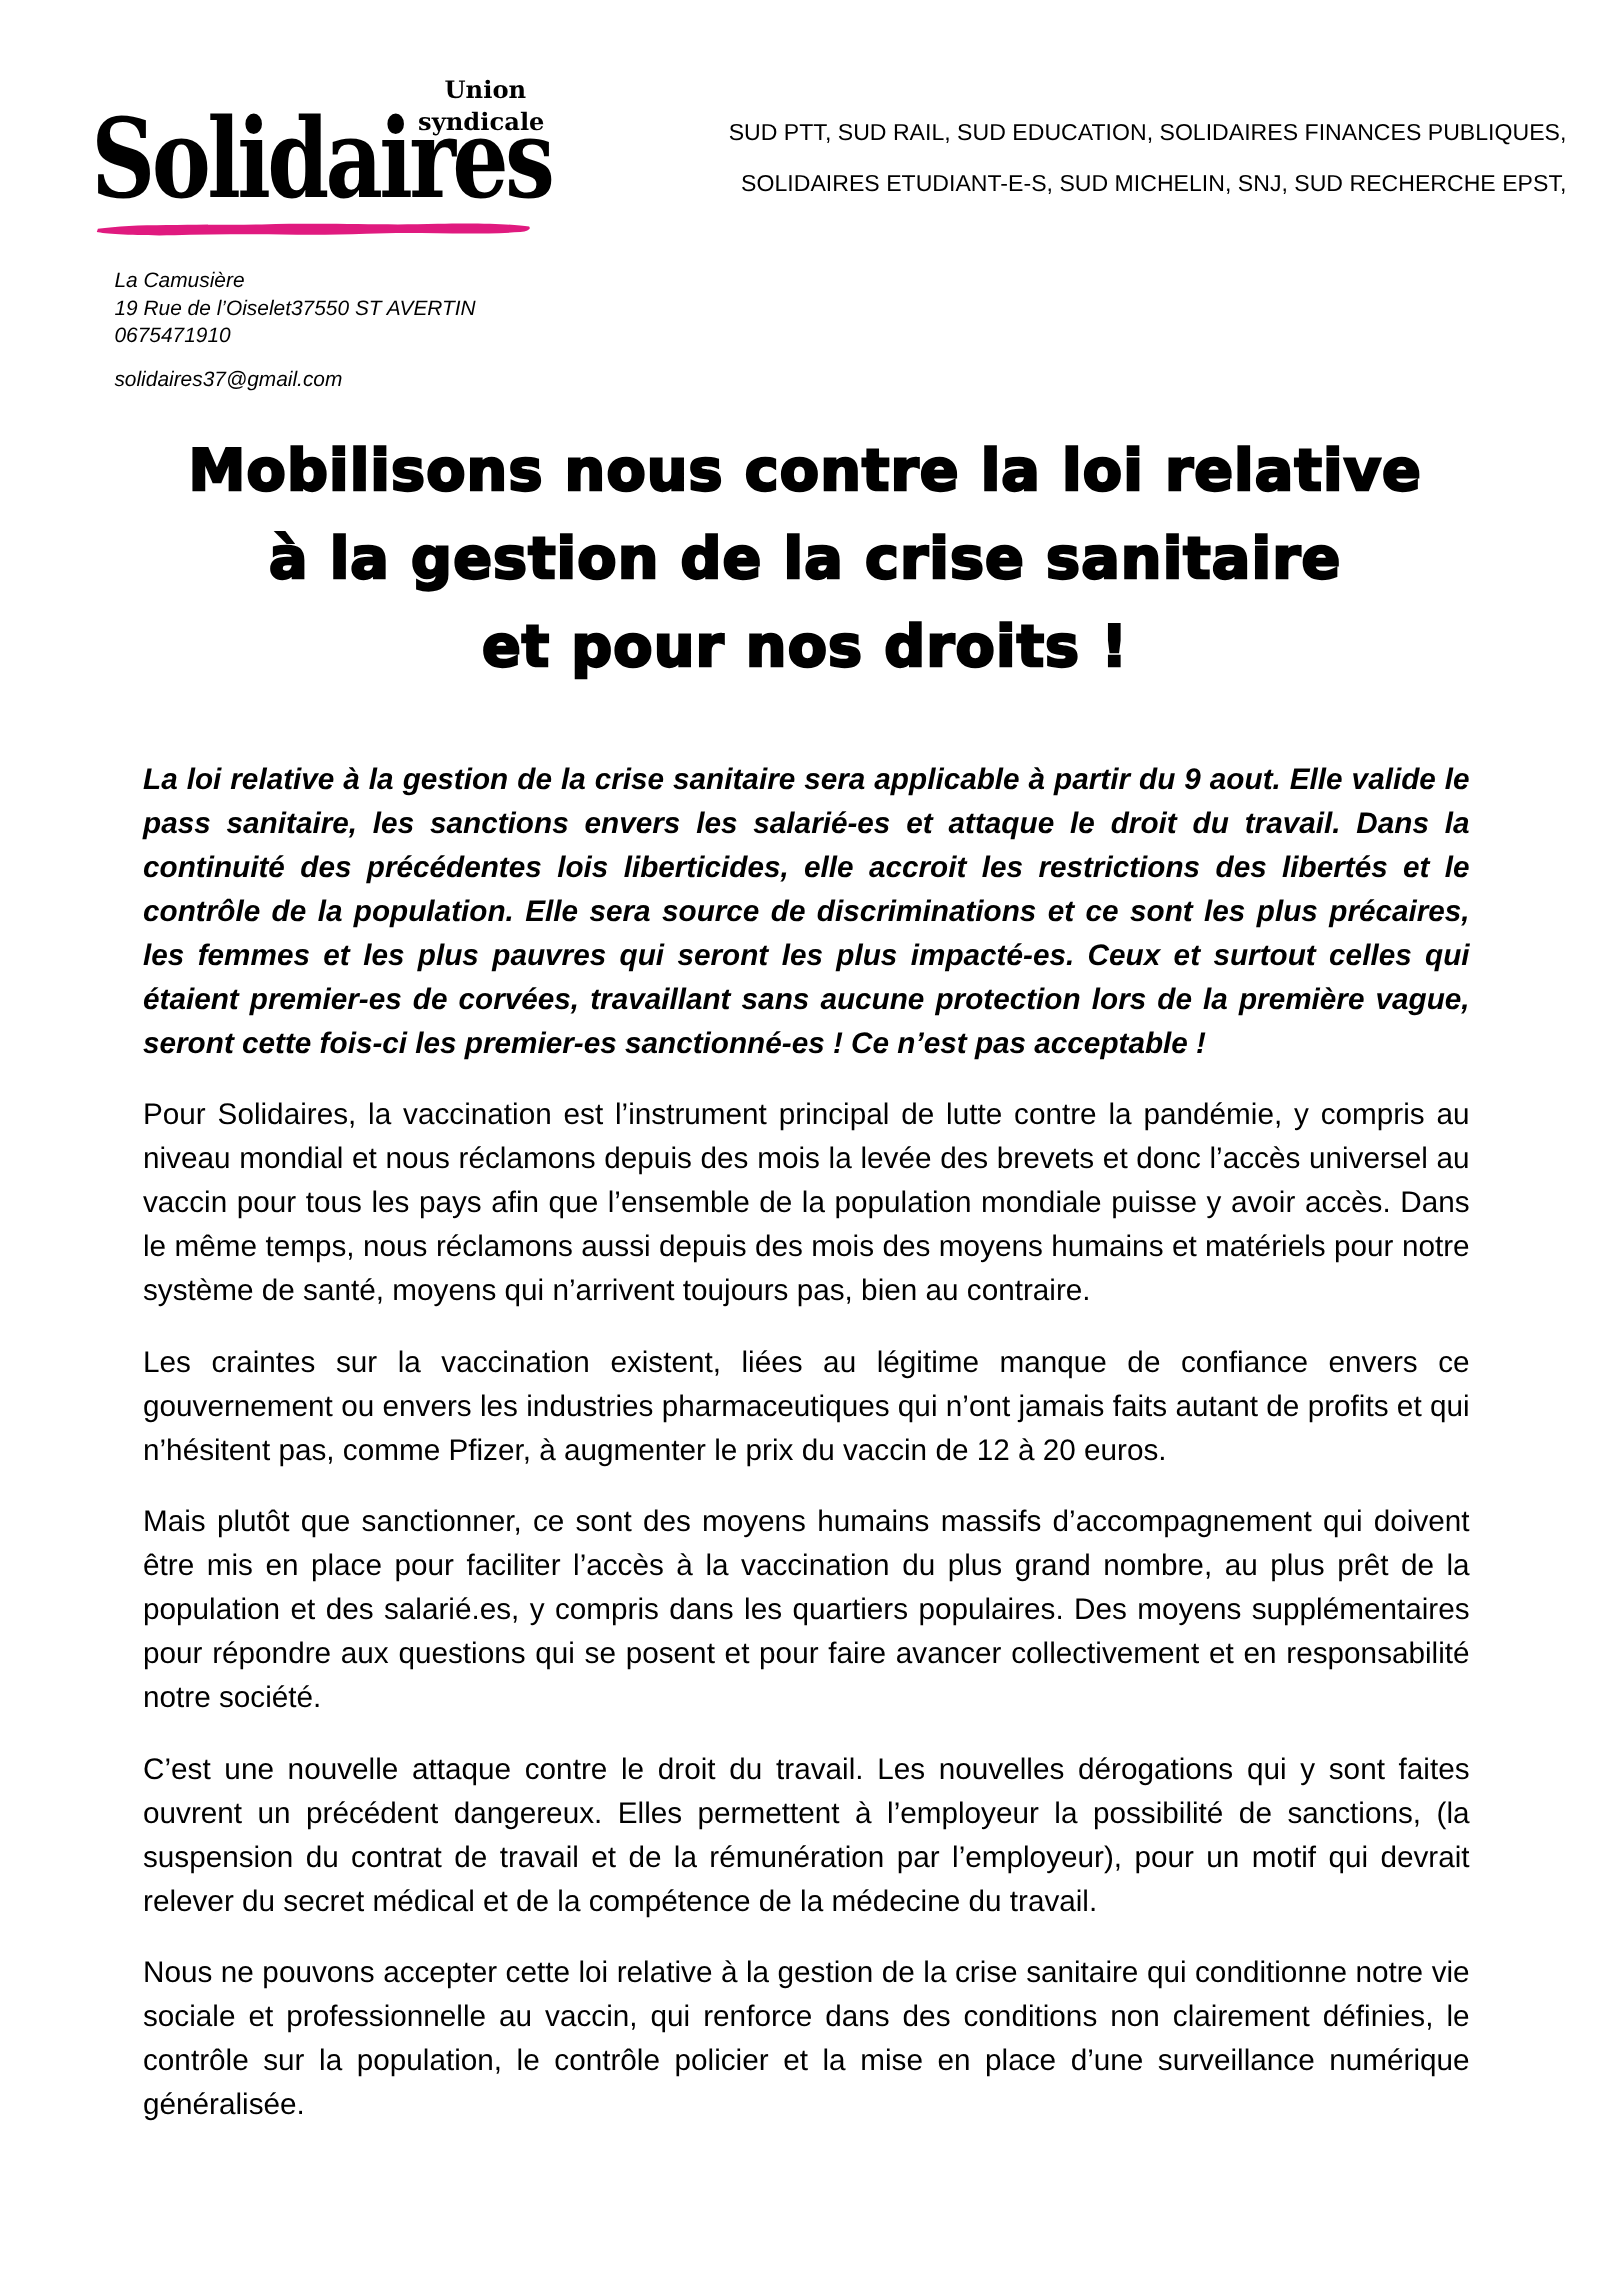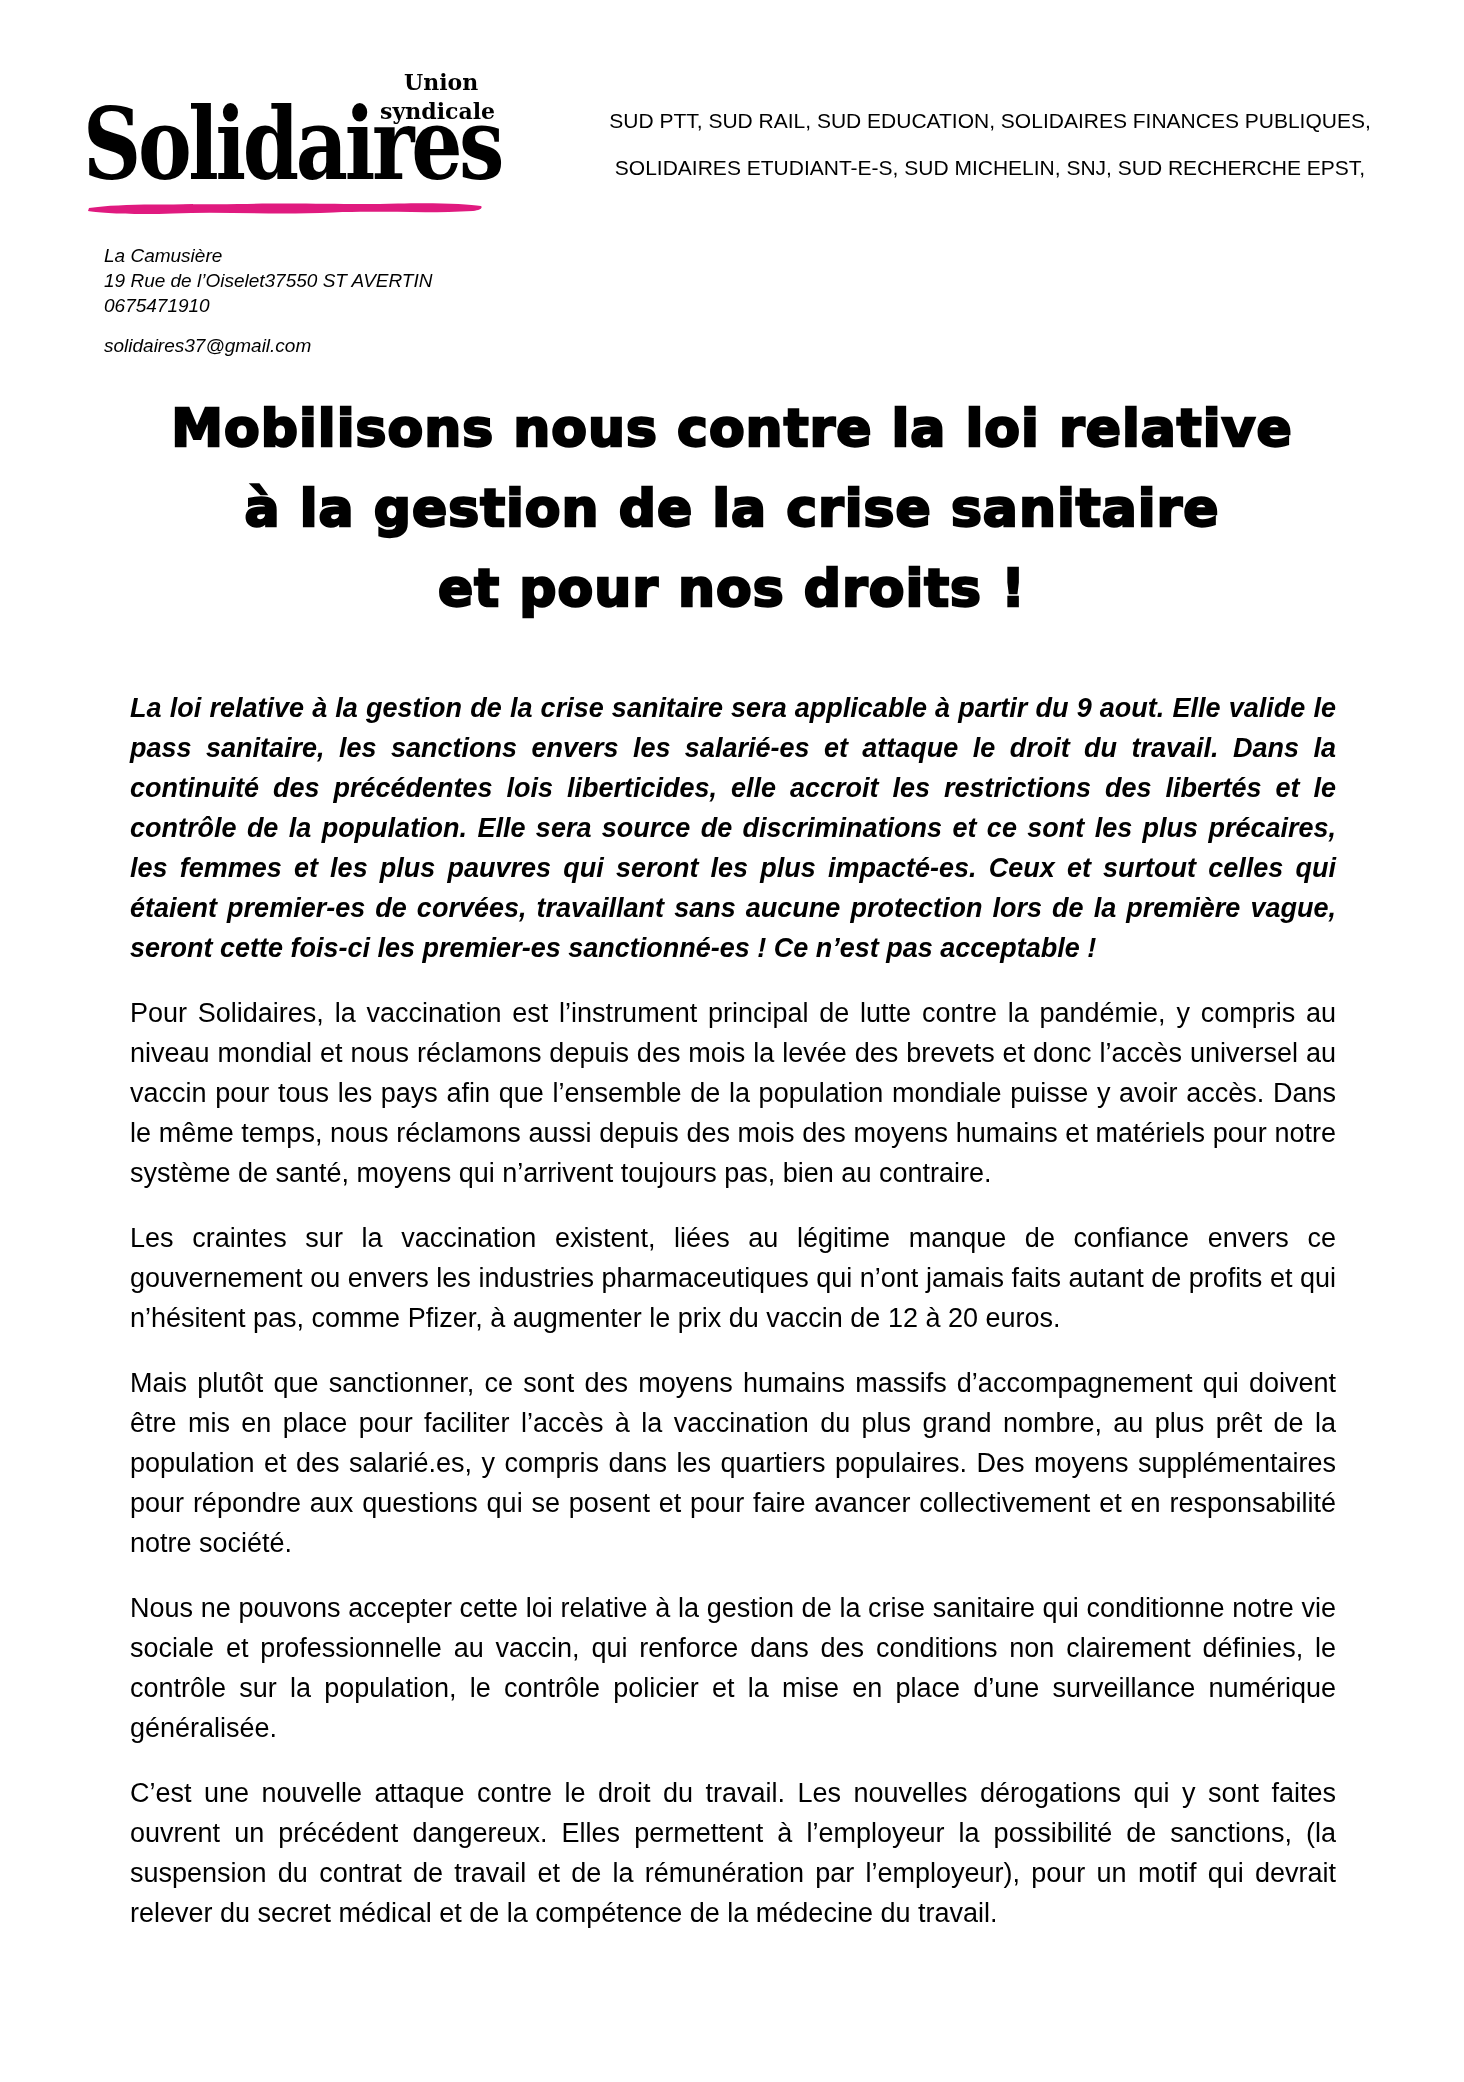--- a/index.html
+++ b/index.html
@@ -59,21 +59,21 @@
     line-height: 25px;
   }
   .contact .email { margin-top: 15px; }
 
   
   .federations {
     position: absolute;
     left: 556px;
     top: 97px;
     width: 868px;
-    text-align: center;
+    text-align: right;
     font-size: 21px;
     line-height: 47px;
     white-space: nowrap;
   }
 
   
   .headline {
     position: absolute;
     left: 0;
     top: 388px;
@@ -137,17 +137,17 @@
     <div>Mobilisons nous contre la loi relative</div>
     <div>à la gestion de la crise sanitaire</div>
     <div>et pour nos droits !</div>
   </div>
 
   <div class="content">
     <p class="intro">La loi relative à la gestion de la crise sanitaire sera applicable à partir du 9 aout. Elle valide le pass sanitaire, les sanctions envers les salarié-es et attaque le droit du travail. Dans la continuité des précédentes lois liberticides, elle accroit les restrictions des libertés et le contrôle de la population. Elle sera source de discriminations et ce sont les plus précaires, les femmes et les plus pauvres qui seront les plus impacté-es. Ceux et surtout celles qui étaient premier-es de corvées, travaillant sans aucune protection lors de la première vague, seront cette fois-ci les premier-es sanctionné-es ! Ce n’est pas acceptable !</p>
     <p>Pour Solidaires, la vaccination est l’instrument principal de lutte contre la pandémie, y compris au niveau mondial et nous réclamons depuis des mois la levée des brevets et donc l’accès universel au vaccin pour tous les pays afin que l’ensemble de la population mondiale puisse y avoir accès. Dans le même temps, nous réclamons aussi depuis des mois des moyens humains et matériels pour notre système de santé, moyens qui n’arrivent toujours pas, bien au contraire.</p>
     <p>Les craintes sur la vaccination existent, liées au légitime manque de confiance envers ce gouvernement ou envers les industries pharmaceutiques qui n’ont jamais faits autant de profits et qui n’hésitent pas, comme Pfizer, à augmenter le prix du vaccin de 12 à 20 euros.</p>
     <p>Mais plutôt que sanctionner, ce sont des moyens humains massifs d’accompagnement qui doivent être mis en place pour faciliter l’accès à la vaccination du plus grand nombre, au plus prêt de la population et des salarié.es, y compris dans les quartiers populaires. Des moyens supplémentaires pour répondre aux questions qui se posent et pour faire avancer collectivement et en responsabilité notre société.</p>
+    <p>C’est une nouvelle attaque contre le droit du travail. Les nouvelles dérogations qui y sont faites ouvrent un précédent dangereux. Elles permettent à l’employeur la possibilité de sanctions, (la suspension du contrat de travail et de la rémunération par l’employeur), pour un motif qui devrait relever du secret médical et de la compétence de la médecine du travail.</p>
     <p>Nous ne pouvons accepter cette loi relative à la gestion de la crise sanitaire qui conditionne notre vie sociale et professionnelle au vaccin, qui renforce dans des conditions non clairement définies, le contrôle sur la population, le contrôle policier et la mise en place d’une surveillance numérique généralisée.</p>
-    <p>C’est une nouvelle attaque contre le droit du travail. Les nouvelles dérogations qui y sont faites ouvrent un précédent dangereux. Elles permettent à l’employeur la possibilité de sanctions, (la suspension du contrat de travail et de la rémunération par l’employeur), pour un motif qui devrait relever du secret médical et de la compétence de la médecine du travail.</p>
   </div>
 
 </div>
 
 </body></html>

